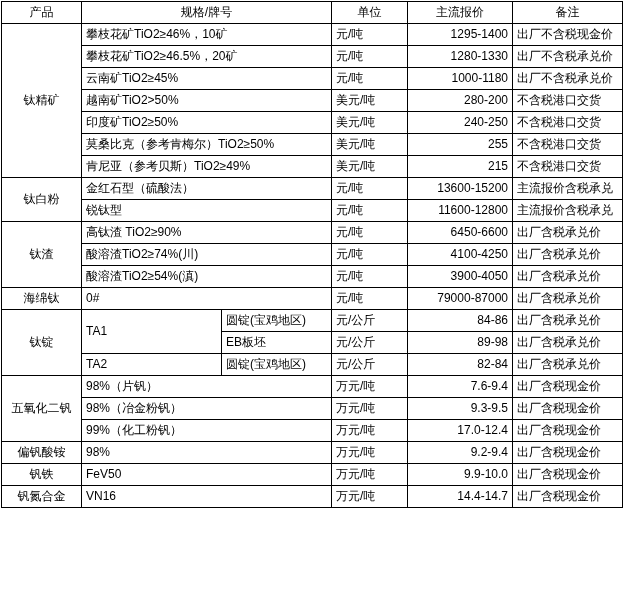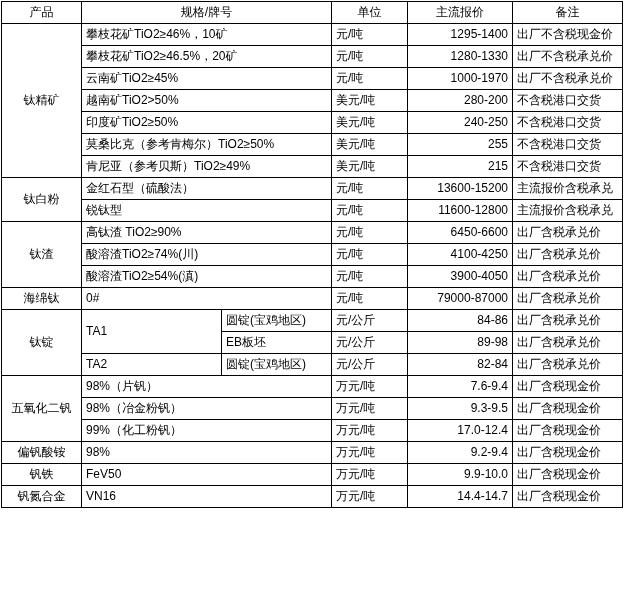--- a/index.html
+++ b/index.html
@@ -87,21 +87,21 @@
       </tr>
       <tr>
         <td class="c-spec" colspan="2">攀枝花矿TiO2≥46.5%，20矿</td>
         <td class="c-unit">元/吨</td>
         <td class="c-price">1280-1330</td>
         <td class="c-note">出厂不含税承兑价</td>
       </tr>
       <tr>
         <td class="c-spec" colspan="2">云南矿TiO2≥45%</td>
         <td class="c-unit">元/吨</td>
-        <td class="c-price">1000-1970</td>
+        <td class="c-price">1000-1180</td>
         <td class="c-note">出厂不含税承兑价</td>
       </tr>
       <tr>
         <td class="c-spec" colspan="2">越南矿TiO2&gt;50%</td>
         <td class="c-unit">美元/吨</td>
         <td class="c-price">280-200</td>
         <td class="c-note">不含税港口交货</td>
       </tr>
       <tr>
         <td class="c-spec" colspan="2">印度矿TiO2≥50%</td>

